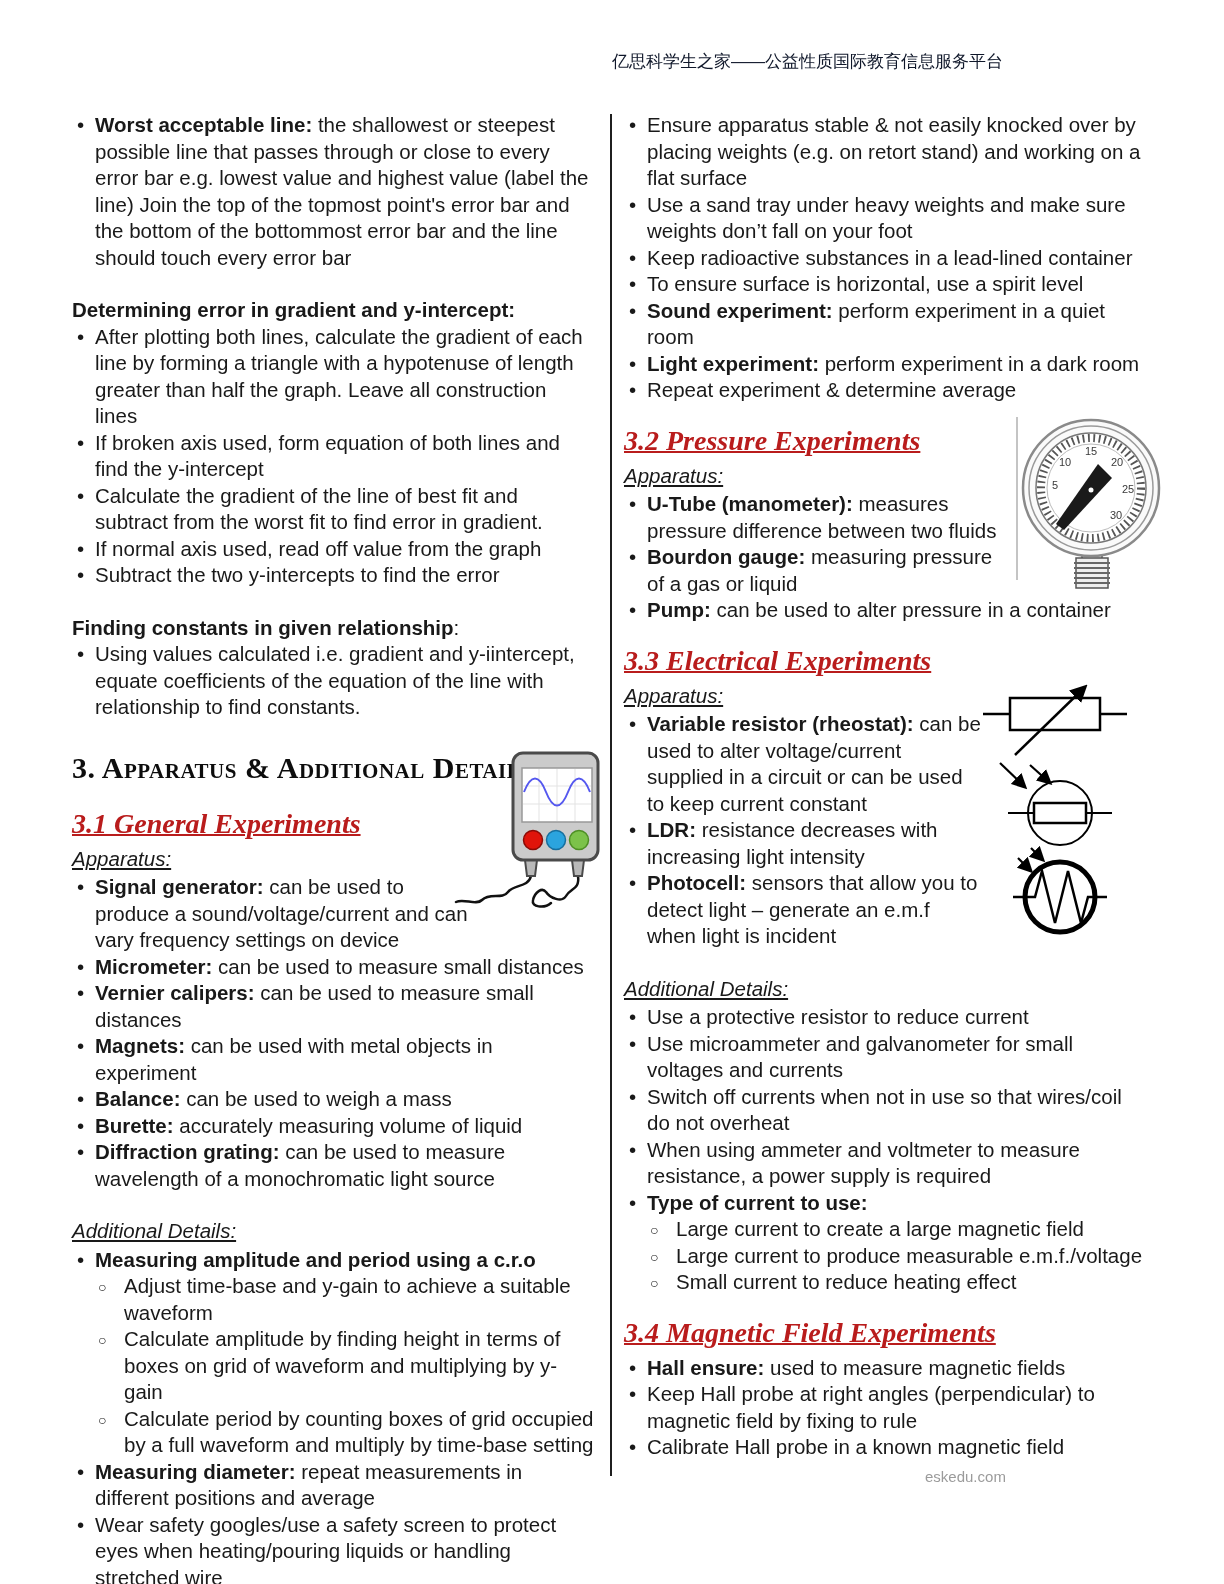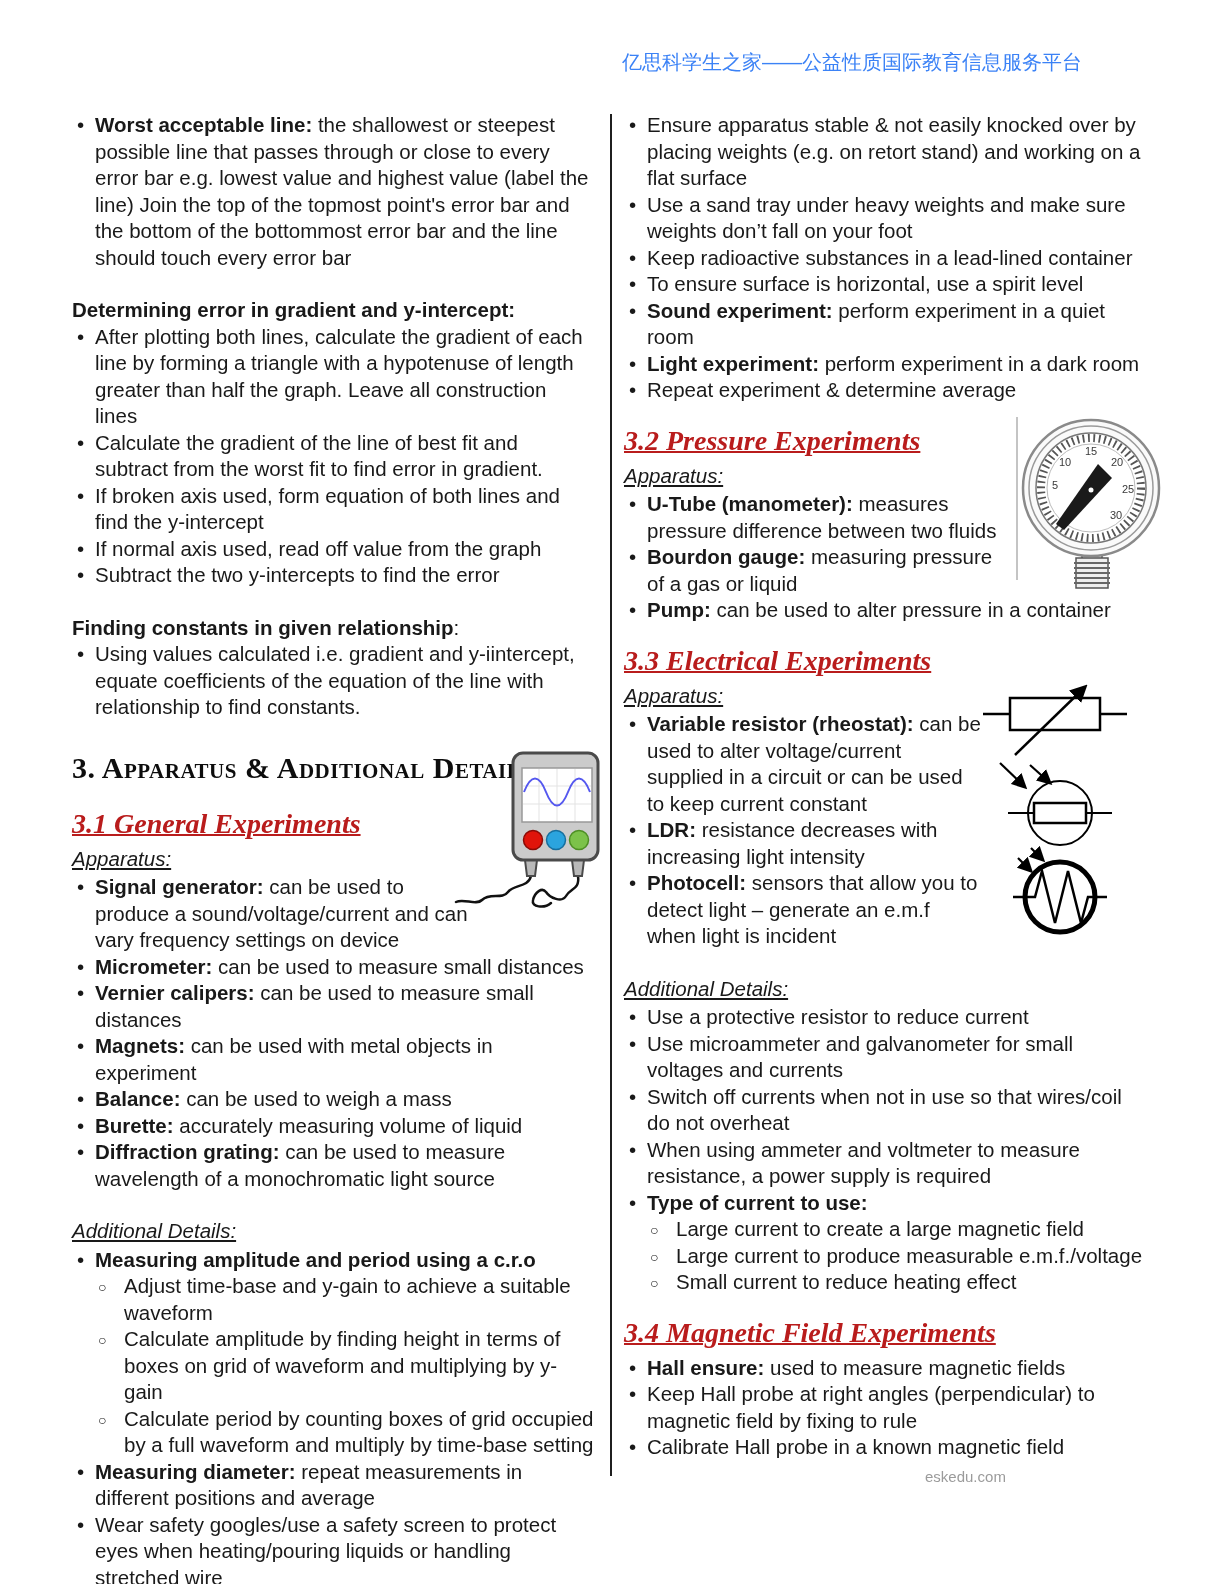--- a/index.html
+++ b/index.html
@@ -3,22 +3,22 @@
 <meta charset="utf-8">
 <style>
   html,body { margin:0; padding:0; background:#888; }
   .page {
     position:relative; width:1224px; height:1584px; background:#ffffff;
     margin:0 auto; overflow:hidden;
     font-family:"Liberation Sans", sans-serif; color:#191919;
     font-size:20.5px; line-height:26.5px;
   }
   .banner {
-    position:absolute; top:52px; left:612px; width:470px; text-align:right;
-    color:#3b82f6; font-size:20px; line-height:20px;
+    position:absolute; top:52px; left:612px; width:470px; text-align:left;
+    color:#0f172a; font-size:17px; line-height:20px;
   }
   .divider {
     position:absolute; left:610px; top:114px; height:1362px; width:0;
     border-left:2px solid #1f1f1f;
   }
   .col { position:absolute; top:112px; }
   .col-left  { left:72px;  width:522px; }
   .col-right { left:624px; width:524px; }
 
   ul { list-style:none; margin:0; padding:0; }
@@ -60,22 +60,22 @@
   <div class="divider"></div>
 
   <div class="col col-left">
     <ul>
       <li><b>Worst acceptable line:</b><span> the shallowest or steepest possible line that passes through or close to every error bar e.g. lowest value and highest value (label the line) Join the top of the topmost point's error bar and the bottom of the bottommost error bar and the line should touch every error bar</span></li>
     </ul>
 
     <div class="sub-heading">Determining error in gradient and y-intercept:</div>
     <ul>
       <li><span>After plotting both lines, calculate the gradient of each line by forming a triangle with a hypotenuse of length greater than half the graph. Leave all construction lines</span></li>
+      <li><span>If broken axis used, form equation of both lines and find the y-intercept</span></li>
       <li><span>Calculate the gradient of the line of best fit and subtract from the worst fit to find error in gradient.</span></li>
-      <li><span>If broken axis used, form equation of both lines and find the y-intercept</span></li>
       <li><span>If normal axis used, read off value from the graph</span></li>
       <li><span>Subtract the two y-intercepts to find the error</span></li>
     </ul>
 
     <div class="sub-heading"><b>Finding constants in given relationship</b><span style="font-weight:normal">:</span></div>
     <ul>
       <li><span>Using values calculated i.e. gradient and y-iintercept, equate coefficients of the equation of the line with relationship to find constants.</span></li>
     </ul>
 
     <div class="main-heading">3. Apparatus &amp; Additional Details</div>

